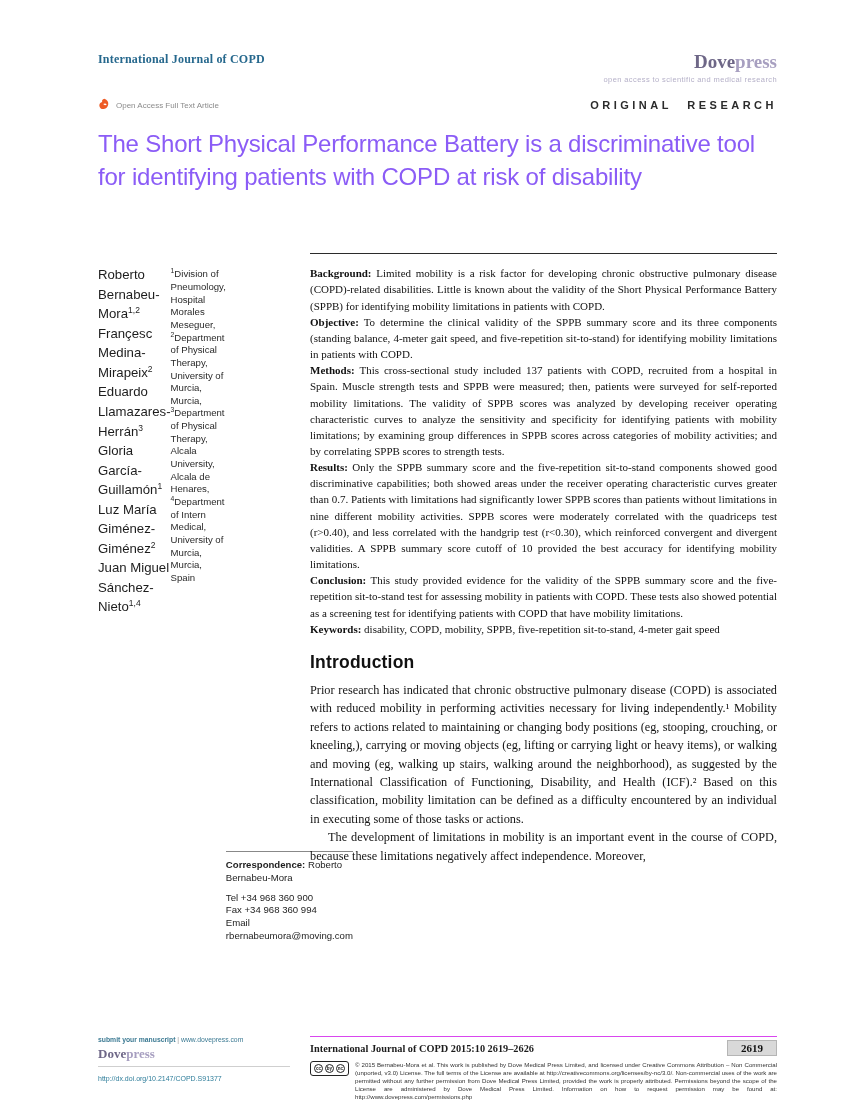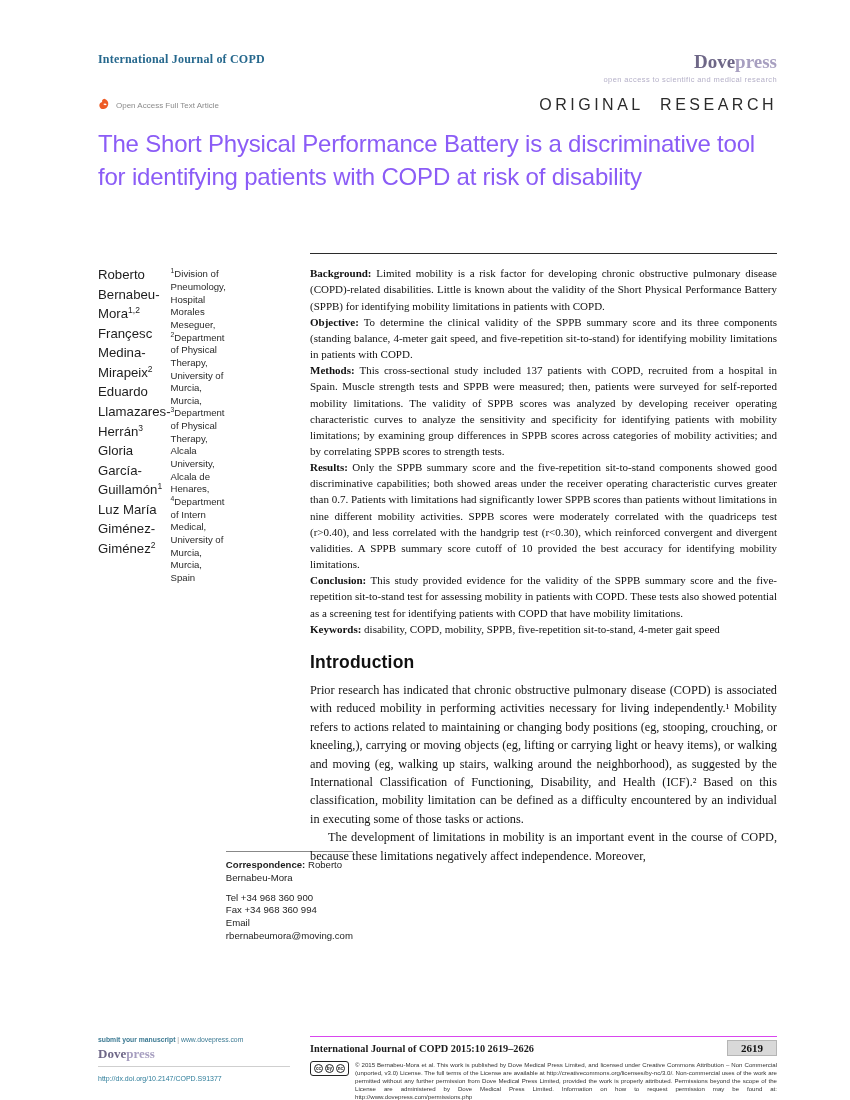--- a/index.html
+++ b/index.html
@@ -16,21 +16,21 @@
   .journal-name { font-family:"Liberation Serif", serif; font-weight:bold; font-size:12px; color:#26688d; letter-spacing:.2px; }
   .publisher-block { text-align:right; }
   .dovepress-logo { font-family:"Liberation Serif", serif; font-size:19px; line-height:1; }
   .dove { color:#6e6787; font-weight:bold; }
   .press { color:#a79fc0; font-weight:bold; }
   .tagline { font-family:"Liberation Sans", sans-serif; font-size:7.5px; color:#b5b0c8; margin-top:4px; letter-spacing:.4px; }
 
   
   .badge-row { margin-top:8px; display:flex; justify-content:space-between; align-items:center; height:14px; }
   .open-access { display:flex; align-items:center; gap:5px; font-family:"Liberation Sans", sans-serif; font-size:8px; color:#8b8b8b; cursor:pointer; }
-  .article-type { font-family:"Liberation Sans", sans-serif; font-size:16px; font-weight:normal; letter-spacing:3.5px; word-spacing:9px; color:#2b2b2b; }
+  .article-type { font-family:"Liberation Sans", sans-serif; font-size:11px; font-weight:bold; letter-spacing:3.5px; word-spacing:9px; color:#2b2b2b; }
 
   
   .title { margin-top:16px; max-width:695px; font-family:"Liberation Sans", sans-serif;
            font-size:24px; font-weight:400; line-height:1.36; color:#8b5cf6; letter-spacing:-0.2px; }
 
   
   .content-columns { margin-top:60px; display:flex; gap:20px; min-height:690px; align-items:stretch; }
   .sidebar { flex:0 0 192px; width:192px; display:flex; font-family:"Liberation Sans", sans-serif; }
   .author-list { padding-top:12px; font-size:13.2px; line-height:1.48; color:#1d1d1d; }
   .author-row sup { font-size:8.5px; line-height:0; }
@@ -106,20 +106,21 @@
 
   <div class="content-columns">
 
     <aside class="sidebar">
       <div class="author-list">
         <div class="author-row"><span>Roberto Bernabeu-Mora</span><sup>1,2</sup></div>
         <div class="author-row"><span>Françesc Medina-Mirapeix</span><sup>2</sup></div>
         <div class="author-row"><span>Eduardo Llamazares-Herrán</span><sup>3</sup></div>
         <div class="author-row"><span>Gloria García-Guillamón</span><sup>1</sup></div>
         <div class="author-row"><span>Luz María Giménez-Giménez</span><sup>2</sup></div>
+        <div class="author-row"><span>Juan Miguel Sánchez-Nieto</span><sup>1,4</sup></div>
       </div>
 
       <p class="affiliations"><sup>1</sup><span>Division of Pneumology, Hospital Morales Meseguer, </span><sup>2</sup><span>Department of Physical Therapy, University of Murcia, Murcia, </span><sup>3</sup><span>Department of Physical Therapy, Alcala University, Alcala de Henares, </span><sup>4</sup><span>Department of Intern Medical, University of Murcia, Murcia, Spain</span></p>
 
       <div class="correspondence">
         <p class="corr-name"><span class="corr-label">Correspondence:</span> <span>Roberto Bernabeu-Mora</span></p>
         <p>Tel +34 968 360 900</p>
         <p>Fax +34 968 360 994</p>
         <p class="corr-email">Email rbernabeumora@moving.com</p>
       </div>

